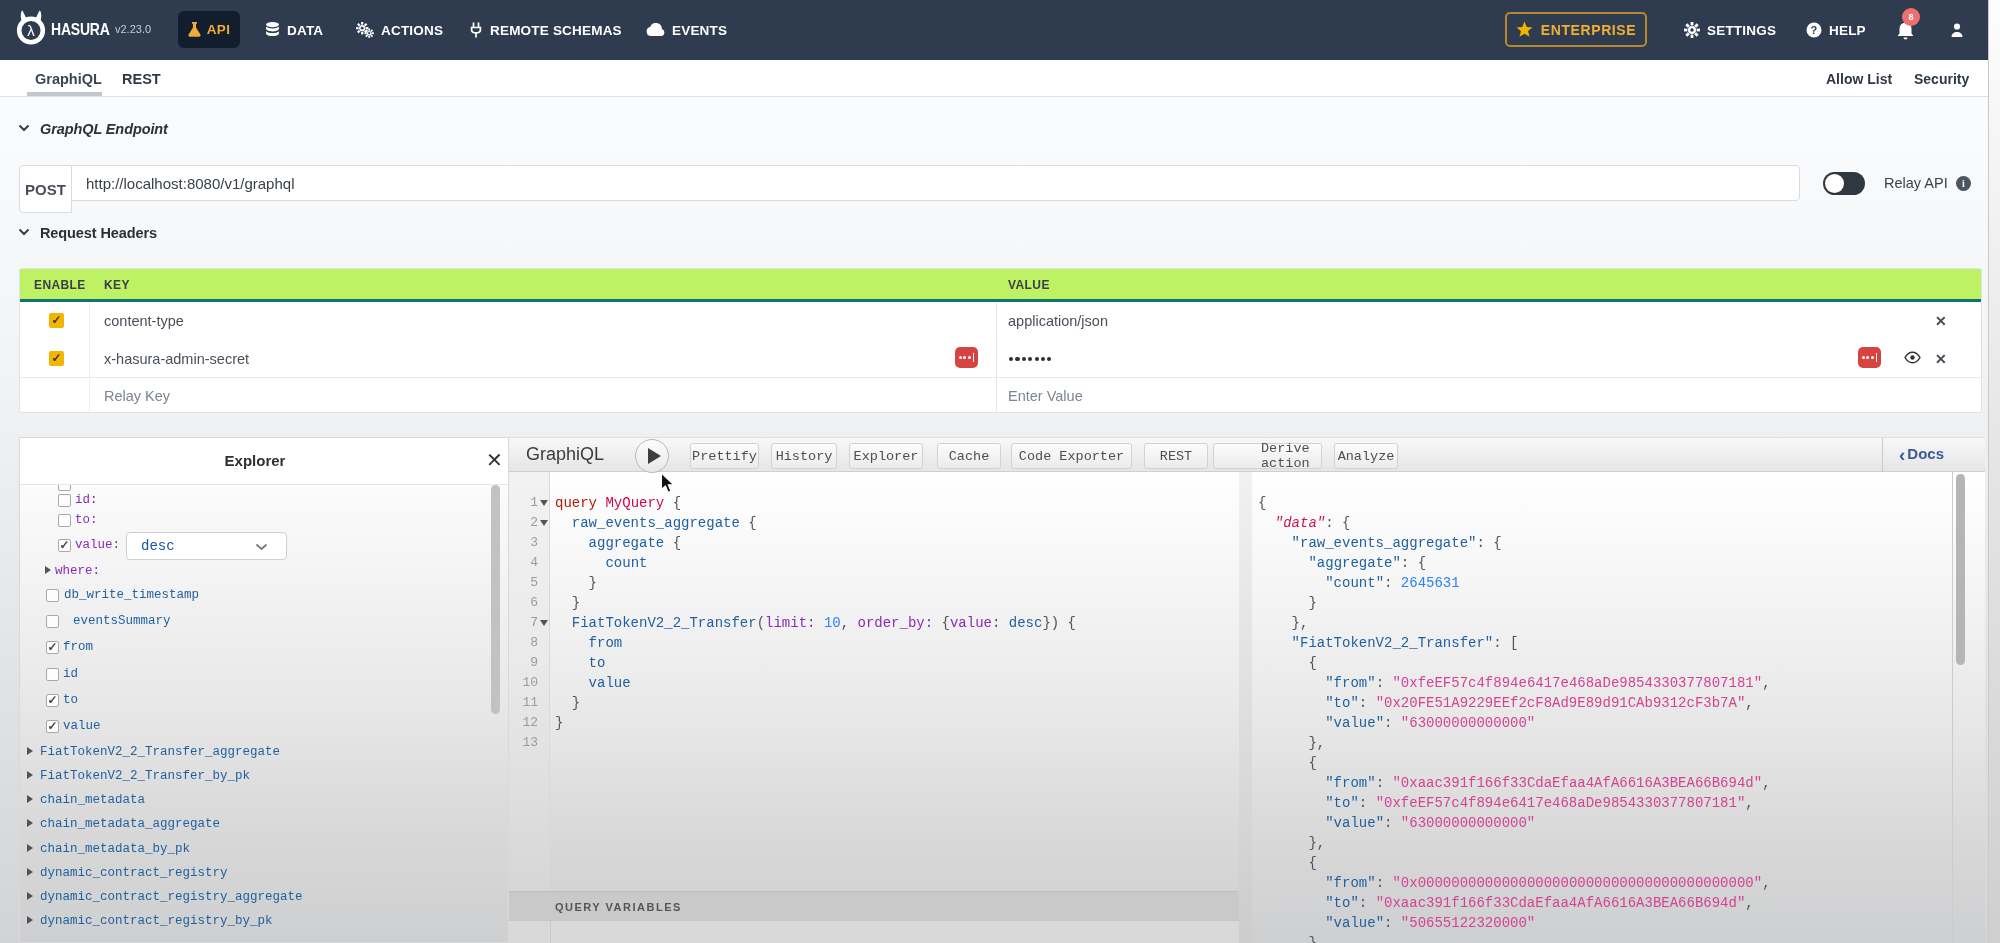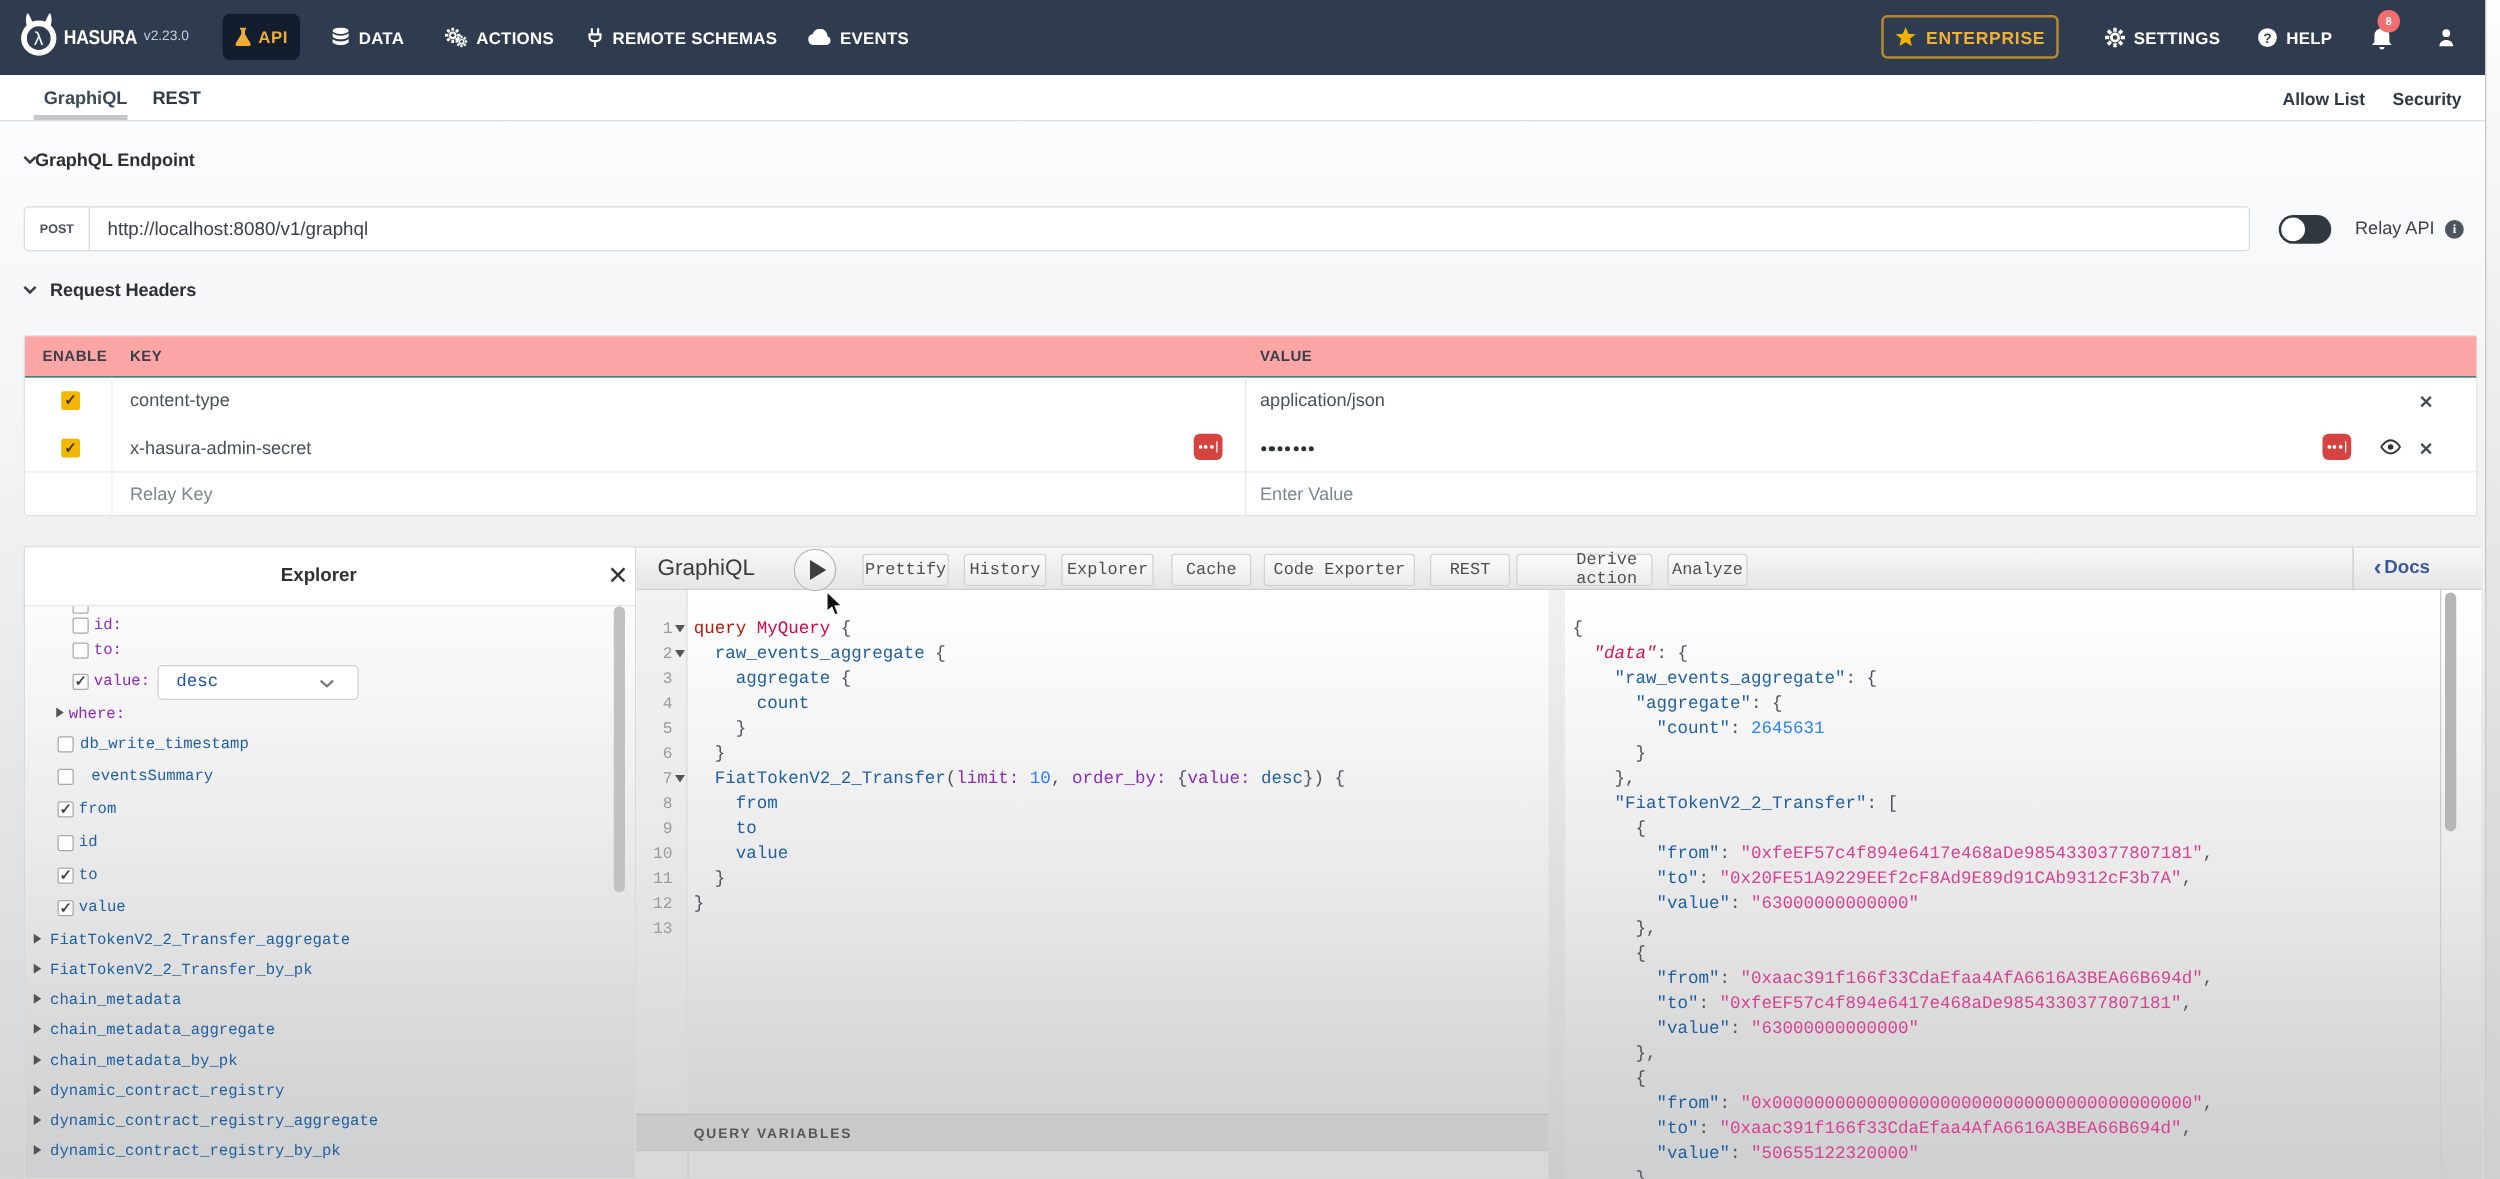--- a/index.html
+++ b/index.html
@@ -24,30 +24,30 @@
 .subnav .r1 { position:absolute; left:1826px; top:11px; font-size:14px; font-weight:bold; color:#2f3946; }
 .subnav .r2 { position:absolute; left:1914px; top:11px; font-size:14px; font-weight:bold; color:#2f3946; }
 
 
 .content { position:absolute; left:0; top:97px; width:1988px; height:846px; background:linear-gradient(180deg,#fbfcfd 0%,#f3f4f5 30%,#e6e7e8 60%,#d2d3d4 100%); }
 
 .secthead { position:absolute; font-size:14.5px; font-weight:bold; color:#2b3036; letter-spacing:-0.1px; }
 .chev { position:absolute; }
 
 
-.postbox { position:absolute; left:19px; top:165px; width:53px; height:36px; background:#fff; border:1px solid #d8dbe0; border-radius:4px 0 0 4px; display:flex; align-items:center; justify-content:center; font-size:10px; font-weight:bold; color:#4a4f57; }
+.postbox { position:absolute; left:19px; top:165px; width:53px; height:48px; background:#fff; border:1px solid #d8dbe0; border-radius:4px 0 0 4px; display:flex; align-items:center; justify-content:center; font-size:15px; font-weight:bold; color:#4a4f57; }
 .urlbox { position:absolute; left:71px; top:165px; width:1729px; height:36px; background:#fff; border:1px solid #d8dbe0; border-radius:0 4px 4px 0; display:flex; align-items:center; padding-left:14px; font-size:15px; color:#3b414b; }
 .toggle { position:absolute; left:1823px; top:172px; width:42px; height:23px; background:#30373e; border-radius:12px; }
 .toggle .knob { position:absolute; left:2px; top:2px; width:19px; height:19px; border-radius:50%; background:#fff; }
 .relay { position:absolute; left:1884px; top:175px; font-size:14.5px; color:#3b414b; }
 .info { position:absolute; left:1956px; top:176px; width:15px; height:15px; border-radius:50%; background:#4d5560; color:#fff; font-size:10px; font-weight:bold; text-align:center; line-height:15px; font-family:"Liberation Serif",serif; }
 
 
 .htable { position:absolute; left:19px; top:268px; width:1963px; height:145px; background:#fff; border:1px solid #dfe2e6; border-radius:3px; }
-.htable .hrow { position:absolute; left:0; top:0; width:100%; height:33px; background:#fca5a5; border-bottom:1px solid #0f766e; }
+.htable .hrow { position:absolute; left:0; top:0; width:100%; height:33px; background:#bef264; border-bottom:3px solid #0f766e; }
 .htable .hrow span { position:absolute; top:9px; font-size:12px; font-weight:bold; color:#39404a; letter-spacing:0.4px; }
 .vline { position:absolute; left:976px; top:33px; bottom:0; width:1px; background:#e3e6ea; }
 .vline2 { position:absolute; left:69px; top:33px; bottom:0; width:1px; background:#eef0f2; }
 .ocheck { position:absolute; width:15px; height:15px; background:#f2b600; border-radius:2px; color:#3c3320; font-size:12px; font-weight:bold; text-align:center; line-height:15px; }
 .keytext { position:absolute; left:84px; font-size:14.5px; color:#4a505a; }
 .valtext { position:absolute; left:988px; font-size:14.5px; color:#4a505a; }
 .placeholder { color:#7d8590 !important; }
 .xicon { position:absolute; left:1915px; font-size:14px; color:#454b54; font-weight:bold; }
 .redicon { position:absolute; width:23px; height:21px; background:#d64442; border-radius:5px; display:flex; align-items:center; justify-content:center; gap:1.5px; }
 .redicon i { width:3px; height:3px; border-radius:50%; background:#fff; }
@@ -244,21 +244,21 @@
   <div class="t2">REST</div>
   <div class="r1">Allow List</div>
   <div class="r2">Security</div>
 </div>
 
 <div class="content"></div>
 
 <svg class="chev" style="left:18px;top:124px;" width="12" height="8" viewBox="0 0 12 8">
     <polyline points="1.5,1.5 6,6 10.5,1.5" fill="none" stroke="#3a3f46" stroke-width="2"></polyline>
   </svg>
-<div class="secthead" style="left:28px;top:121px;">GraphQL Endpoint</div>
+<div class="secthead" style="left:40px;top:121px;font-style:italic;">GraphQL Endpoint</div>
 <div class="postbox">POST</div>
 <div class="urlbox">http://localhost:8080/v1/graphql</div>
 <div class="toggle">
     <div class="knob"></div>
   </div>
 <div class="relay">Relay API</div>
 <div class="info">i</div>
 
 <svg class="chev" style="left:18px;top:228px;" width="12" height="8" viewBox="0 0 12 8">
     <polyline points="1.5,1.5 6,6 10.5,1.5" fill="none" stroke="#3a3f46" stroke-width="2"></polyline>

